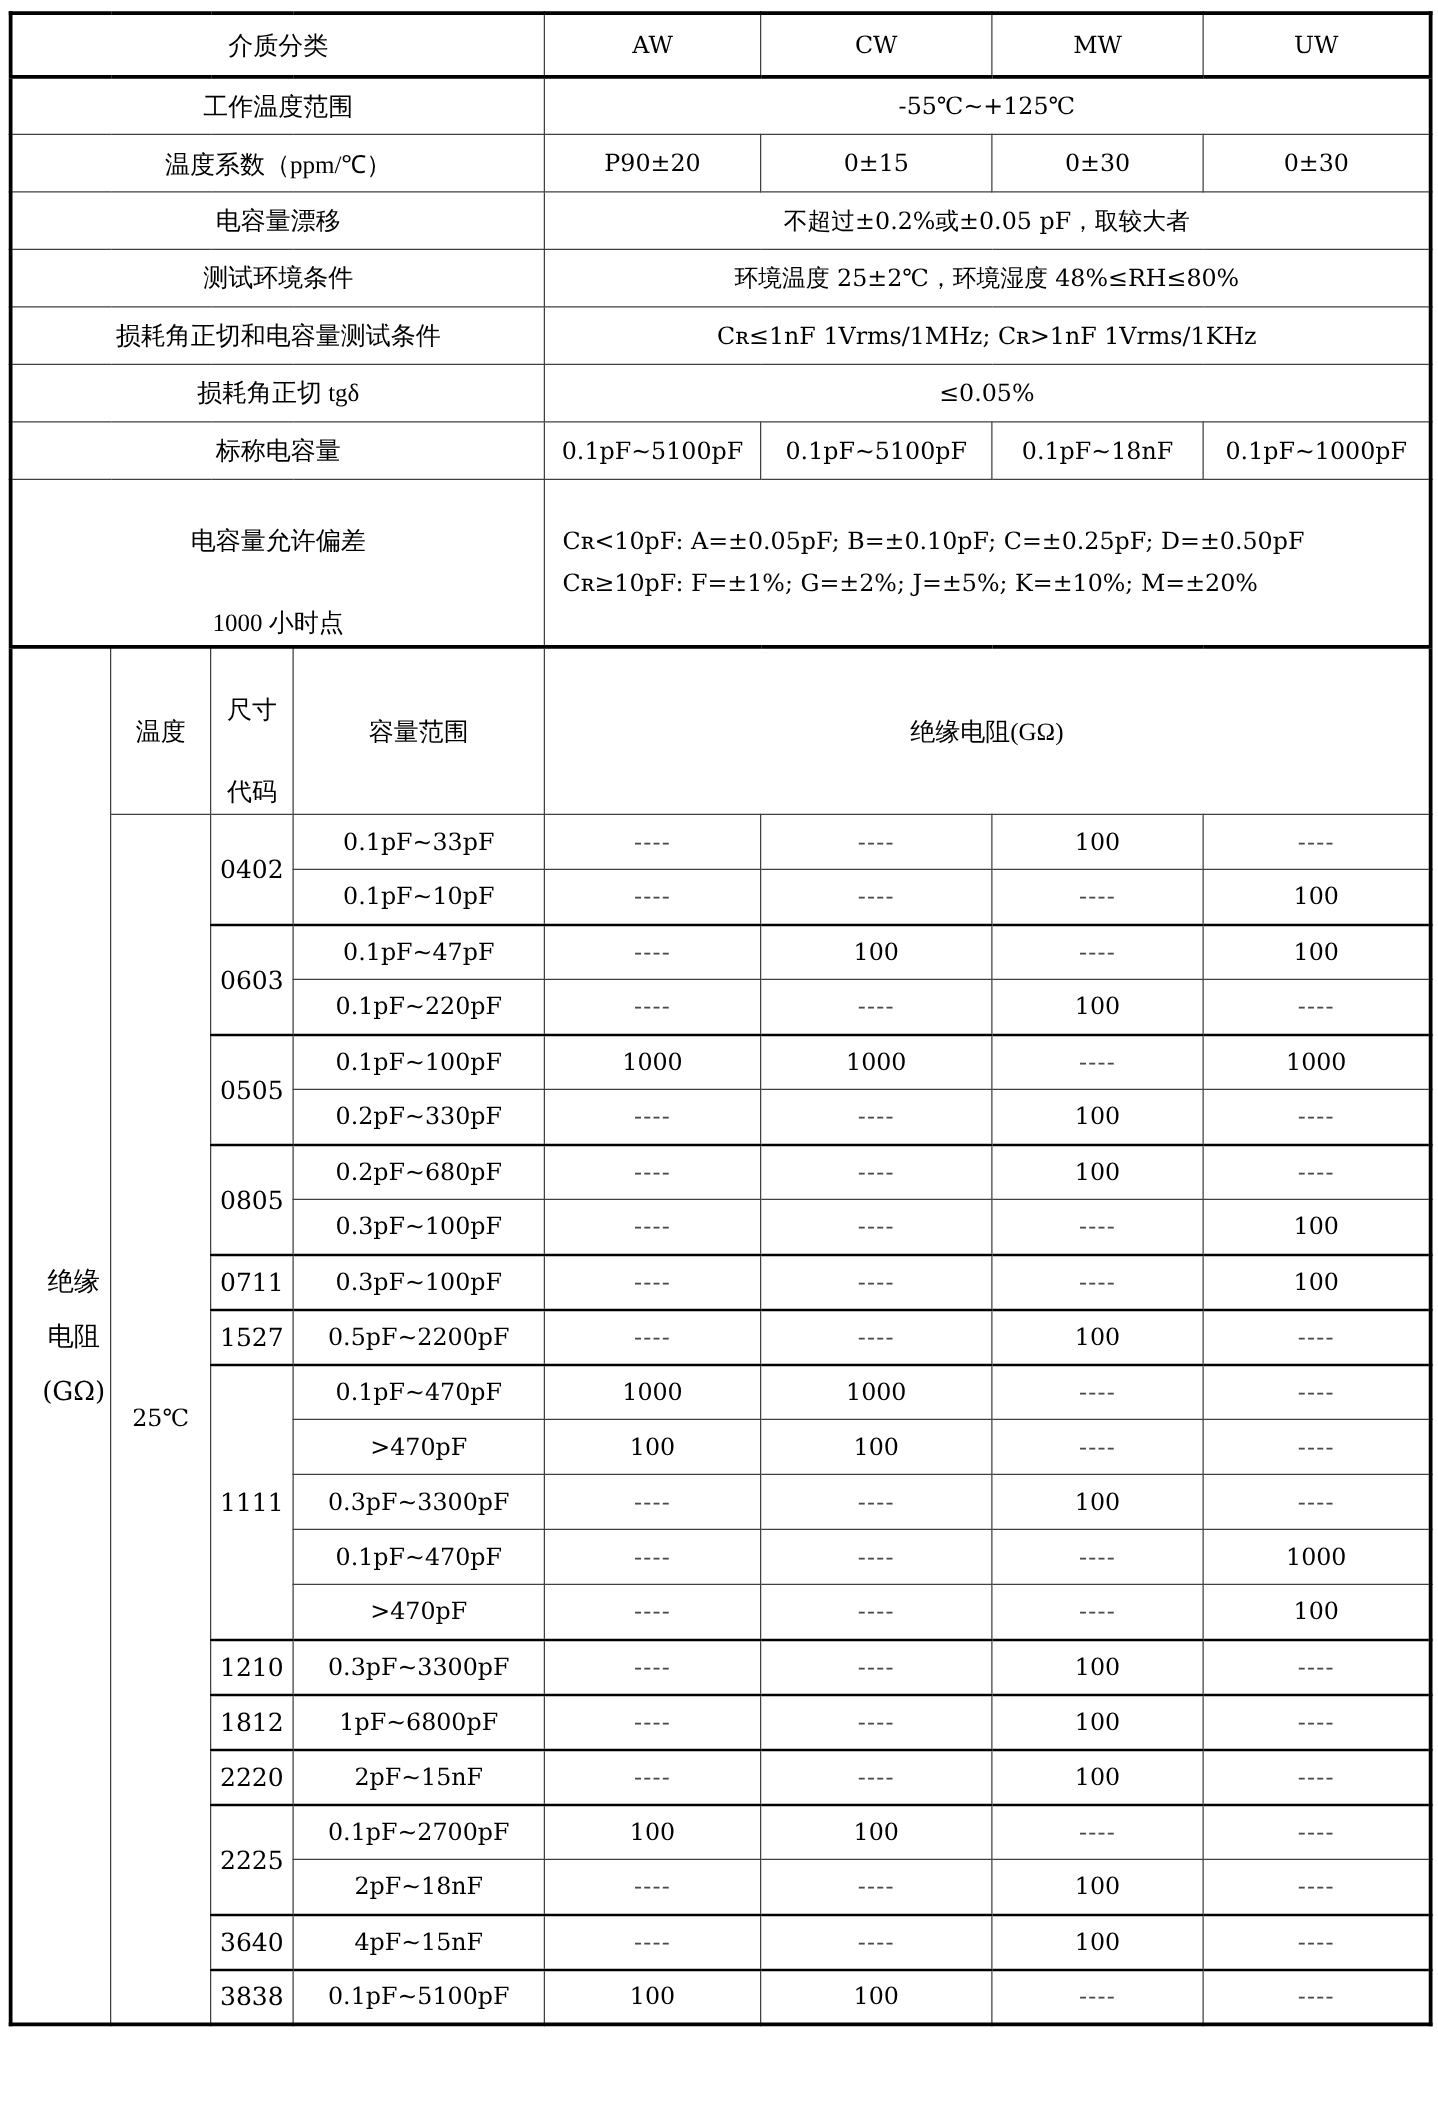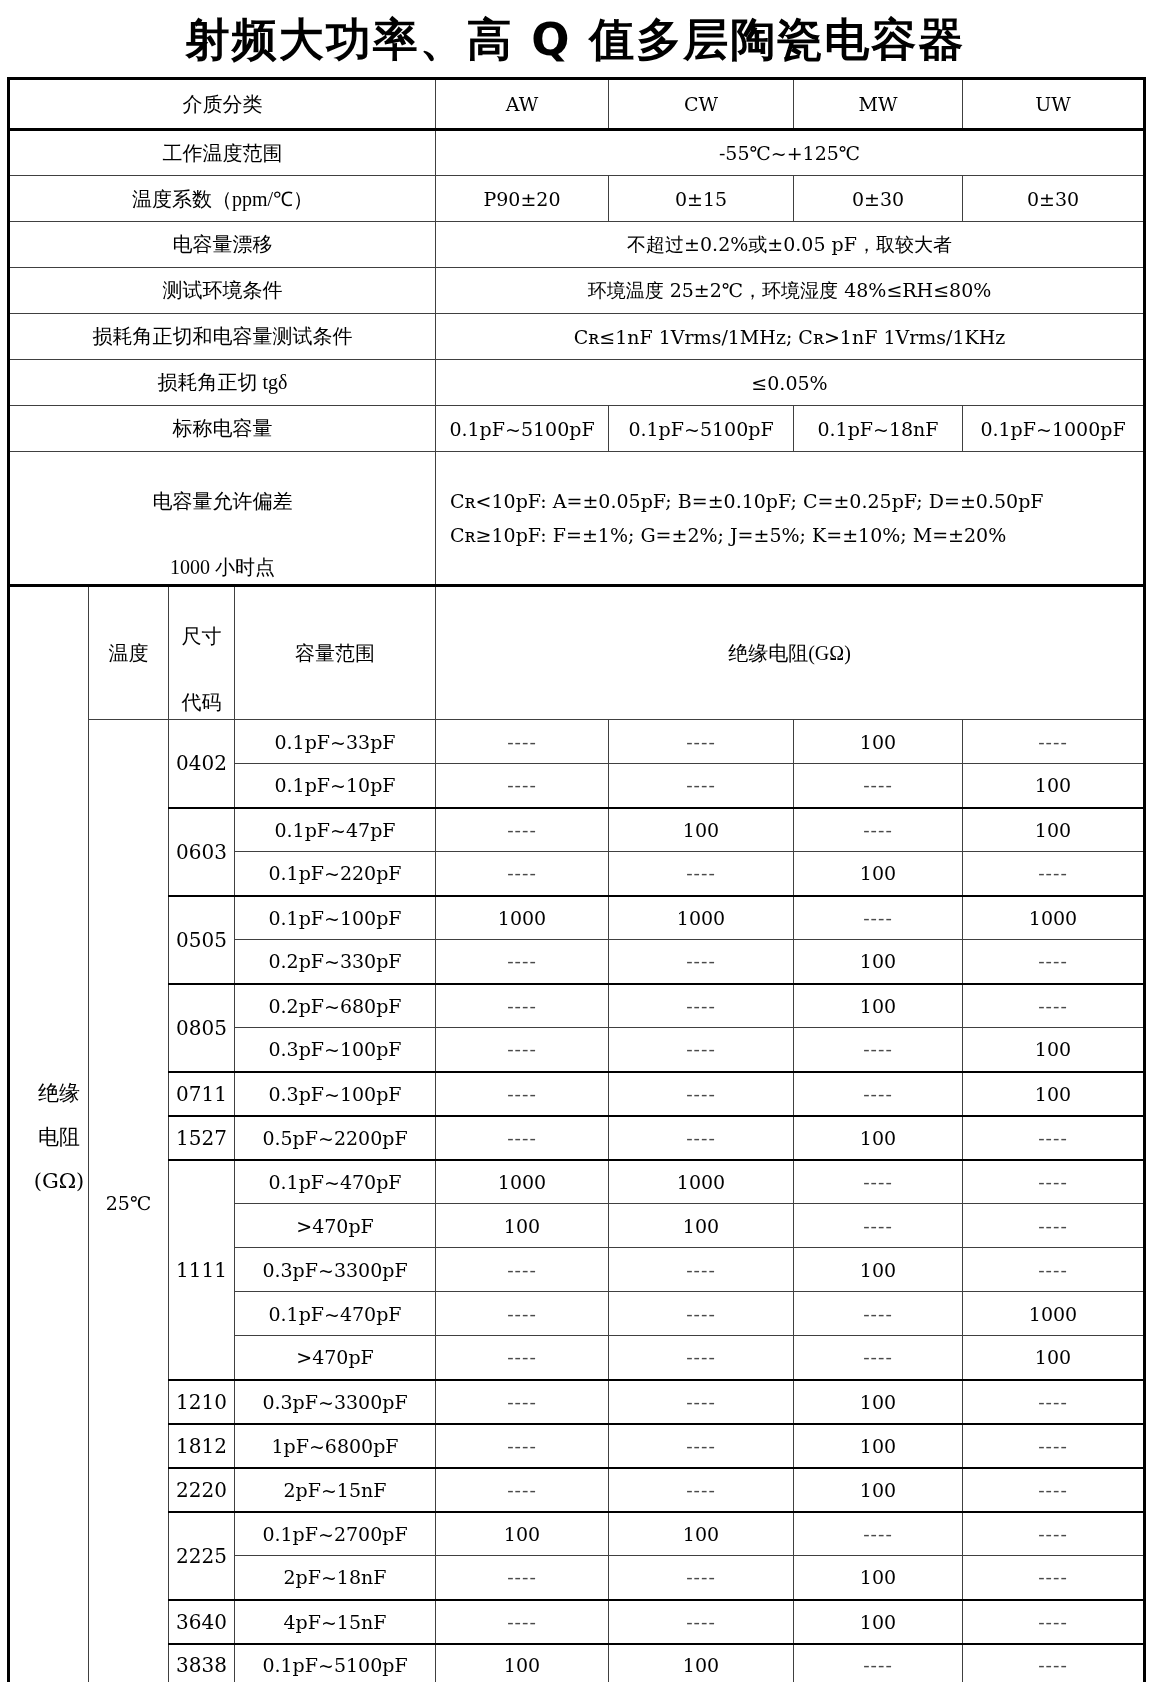--- a/index.html
+++ b/index.html
@@ -42,21 +42,20 @@
   tr.r-head{height:51px;}
   tr.r-std{height:46px;}
   tr.r-tol{height:73px;}
   tr.r-irhead{height:70px;}
   tr.r-data{height:44px;}
 </style>
 </head>
 <body>
 
 <div>
-  <div class="title">射频大功率、高 Q 值多层陶瓷电容器</div>
 
   <table class="spec">
     <colgroup>
       <col style="width:80px">
         <col style="width:80px">
         <col style="width:66px">
         <col style="width:201px">
       <col style="width:173px">
         <col style="width:185px">
         <col style="width:169px">

